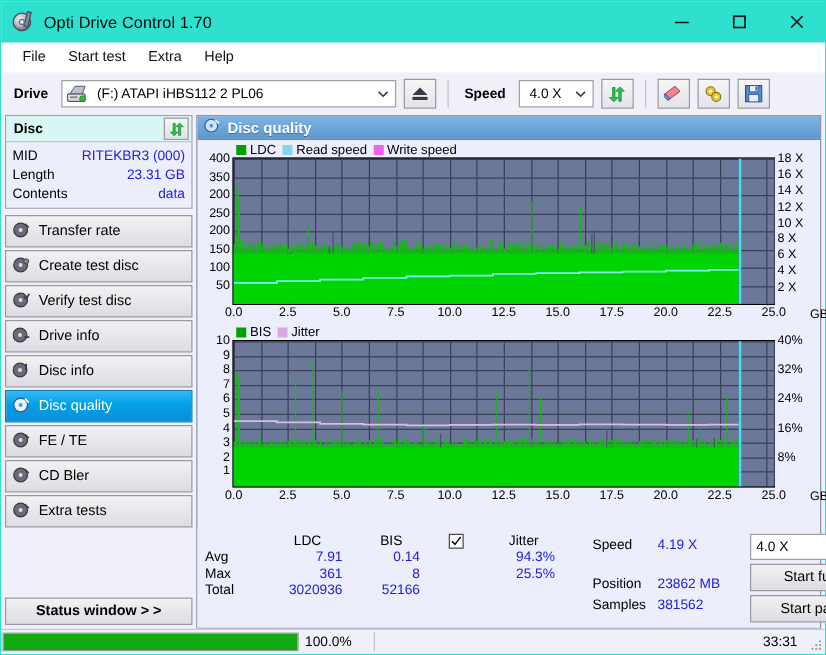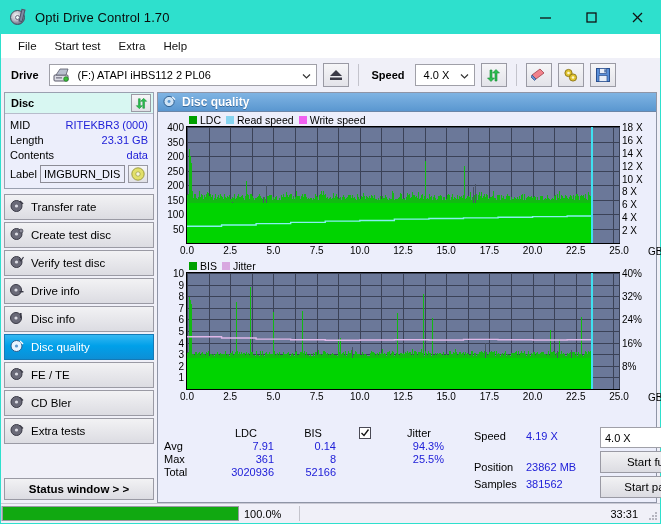--- a/index.html
+++ b/index.html
@@ -338,30 +338,20 @@
             <span class="k">MID</span>
             <span class="v">RITEKBR3 (000)</span>
           </div>
           <div class="drow">
             <span class="k">Length</span>
             <span class="v">23.31 GB</span>
           </div>
           <div class="drow">
             <span class="k">Contents</span>
             <span class="v">data</span>
-          </div>
-          <div class="label-row">
-            <span class="k">Label</span>
-            <span class="lbl-input">IMGBURN_DIS</span>
-            <div class="sq-btn">
-              <svg width="14" height="14" viewBox="0 0 14 14">
-                <circle cx="7" cy="7" r="6.2" fill="#e2e06a" stroke="#8a8a30" stroke-width="0.8"></circle>
-                <circle cx="7" cy="7" r="2.2" fill="#f6f6e0" stroke="#8a8a30" stroke-width="0.6"></circle>
-              </svg>
-            </div>
           </div>
         </div>
       </div>
 
       <div class="nav">
         <div class="navbtn">
           <span>
             <svg width="14" height="14" viewBox="0 0 14 14">
                 <circle cx="6.5" cy="7" r="5.5" fill="#6a6a78" stroke="#3a3a46"></circle>
                 <circle cx="6.5" cy="7" r="1.6" fill="#dcdce4"></circle>

